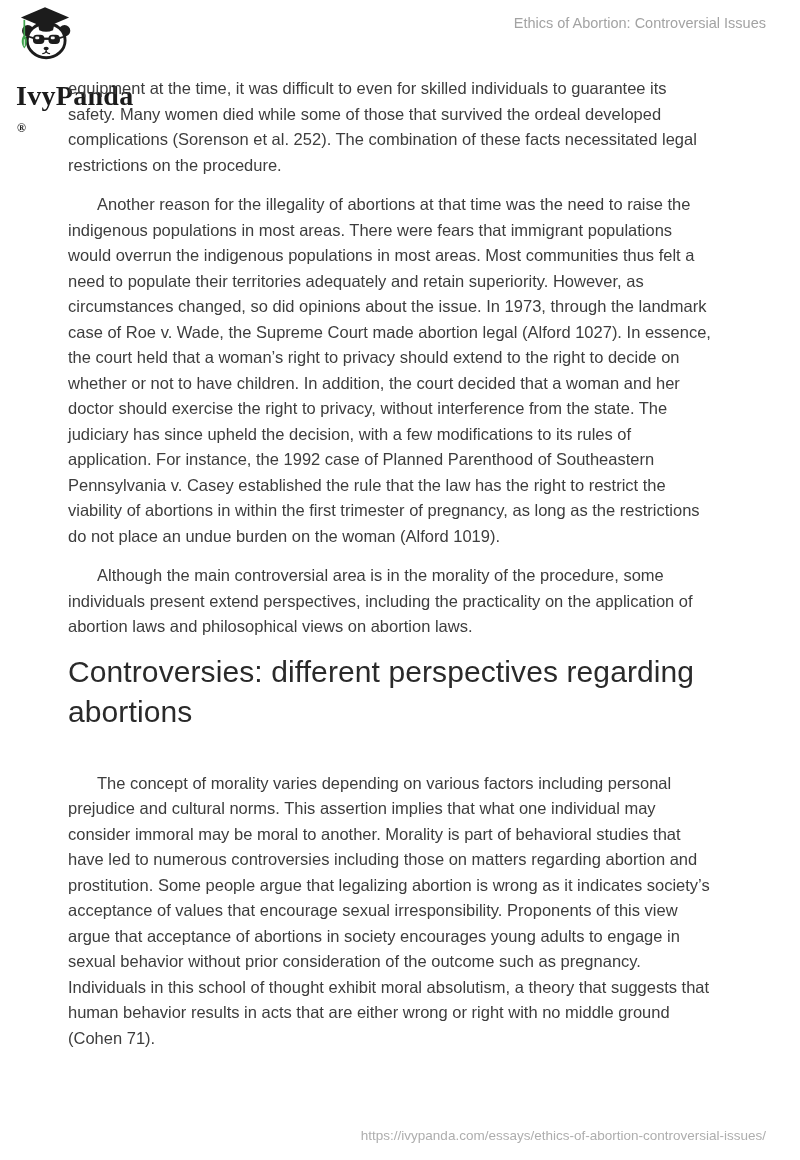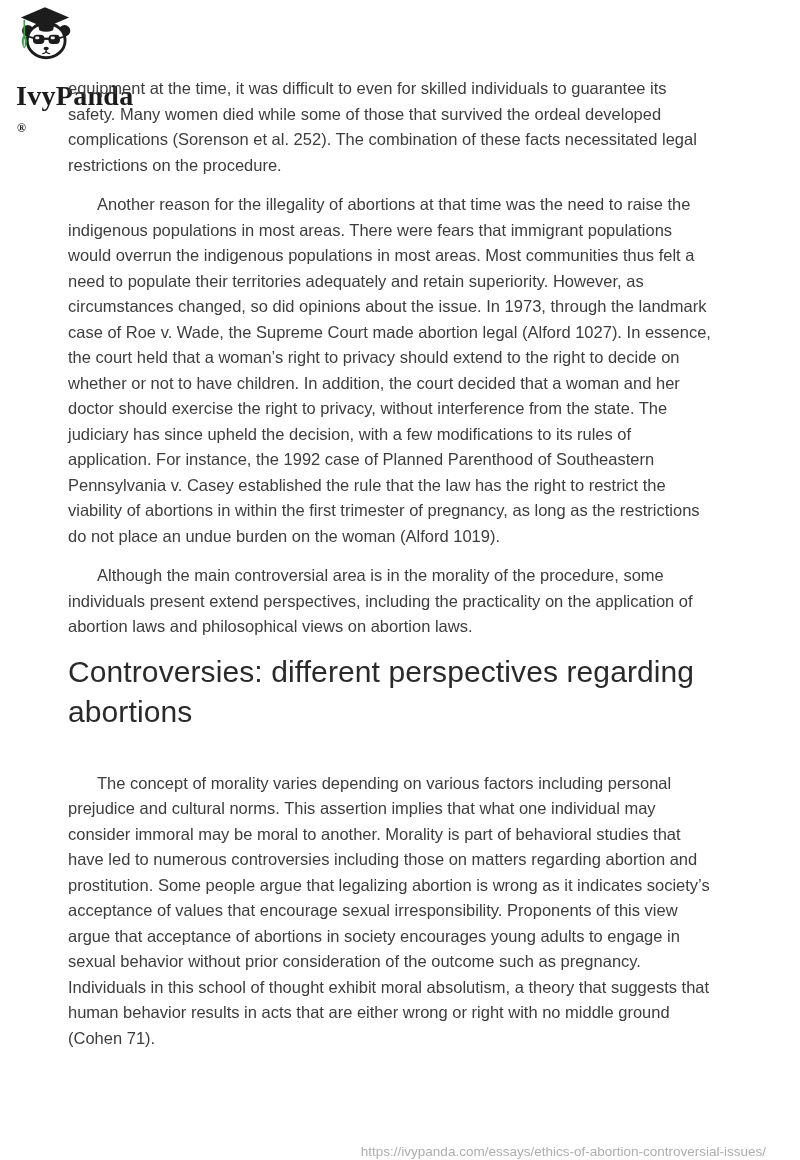--- a/index.html
+++ b/index.html
@@ -75,21 +75,21 @@
   h3.subsection-heading {
     font-size: 24px;
     line-height: 30px;
     font-weight: bold;
     color: #2a2a2a;
     margin: 20px 0 0 0;
   }
   .footer {
     position: absolute;
     right: 34px;
-    bottom: 0;
+    bottom: 16px;
     margin-left: 28px;
   }
   .source-url {
     font-size: 13.5px;
     color: #aeaeae;
     text-decoration: none;
     cursor: pointer;
   }
 </style>
 </head>
@@ -120,20 +120,21 @@
         <line x1="75" y1="56" x2="84" y2="53" stroke="#1c1c1c" stroke-width="3"></line>
         <rect x="33" y="53" width="7" height="5" rx="2" fill="#ffffff" opacity="0.95"></rect>
         <rect x="60" y="53" width="7" height="5" rx="2" fill="#ffffff" opacity="0.95"></rect>
 
         <ellipse cx="52" cy="74" rx="4.5" ry="3" fill="#1c1c1c"></ellipse>
         <path d="M52,77 q0,5 -6,6 M52,77 q0,5 6,6" fill="none" stroke="#1c1c1c" stroke-width="2" stroke-linecap="round"></path>
       </svg>
       <span class="brand-name">IvyPanda</span>
         <span class="reg-mark">®</span>
     </div>
+    <div class="doc-title">Ethics of Abortion: Controversial Issues</div>
   </div>
 
   <div class="content">
     <p class="para no-indent">equipment at the time, it was difficult to even for skilled individuals to guarantee its safety. Many women died while some of those that survived the ordeal developed complications (Sorenson et al. 252). The combination of these facts necessitated legal restrictions on the procedure.</p>
     <p class="para">Another reason for the illegality of abortions at that time was the need to raise the indigenous populations in most areas. There were fears that immigrant populations would overrun the indigenous populations in most areas. Most communities thus felt a need to populate their territories adequately and retain superiority. However, as circumstances changed, so did opinions about the issue. In 1973, through the landmark case of Roe v. Wade, the Supreme Court made abortion legal (Alford 1027). In essence, the court held that a woman’s right to privacy should extend to the right to decide on whether or not to have children. In addition, the court decided that a woman and her doctor should exercise the right to privacy, without interference from the state. The judiciary has since upheld the decision, with a few modifications to its rules of application. For instance, the 1992 case of Planned Parenthood of Southeastern Pennsylvania v. Casey established the rule that the law has the right to restrict the viability of abortions in within the first trimester of pregnancy, as long as the restrictions do not place an undue burden on the woman (Alford 1019).</p>
     <p class="para">Although the main controversial area is in the morality of the procedure, some individuals present extend perspectives, including the practicality on the application of abortion laws and philosophical views on abortion laws.</p>
     <h2 class="section-heading">Controversies: different perspectives regarding abortions</h2>
     <p class="para after-h3">The concept of morality varies depending on various factors including personal prejudice and cultural norms. This assertion implies that what one individual may consider immoral may be moral to another. Morality is part of behavioral studies that have led to numerous controversies including those on matters regarding abortion and prostitution. Some people argue that legalizing abortion is wrong as it indicates society’s acceptance of values that encourage sexual irresponsibility. Proponents of this view argue that acceptance of abortions in society encourages young adults to engage in sexual behavior without prior consideration of the outcome such as pregnancy. Individuals in this school of thought exhibit moral absolutism, a theory that suggests that human behavior results in acts that are either wrong or right with no middle ground (Cohen 71).</p>
   </div>
 

